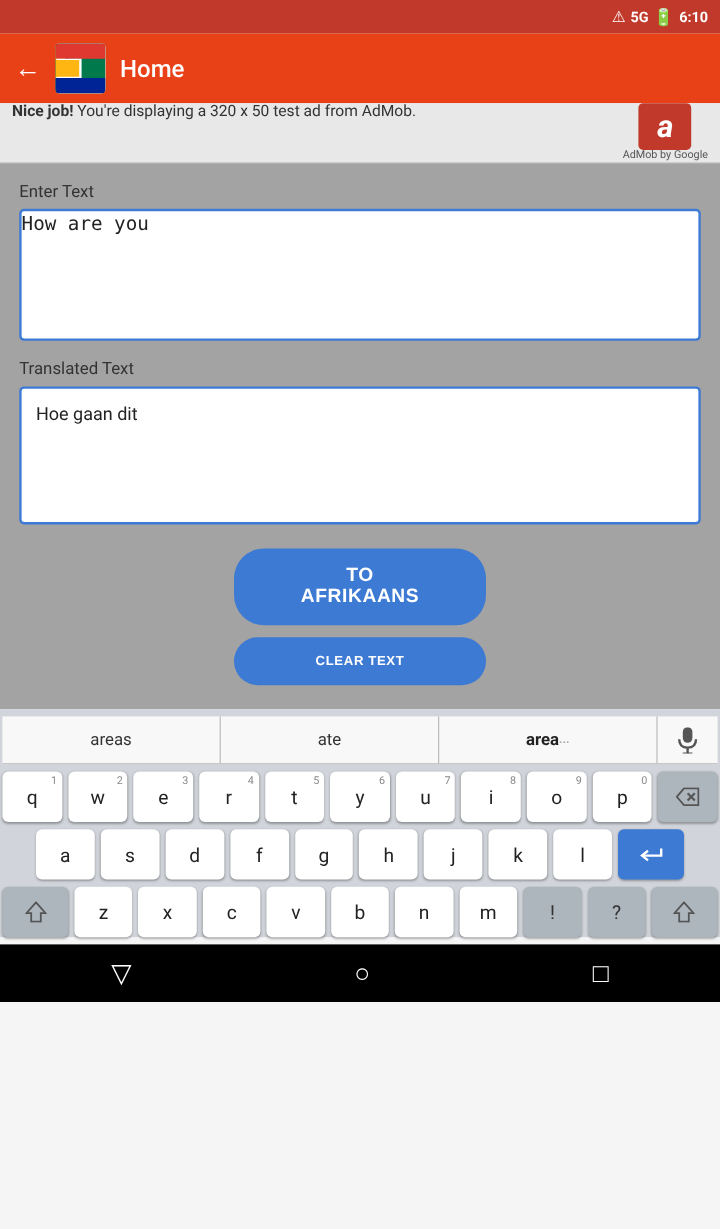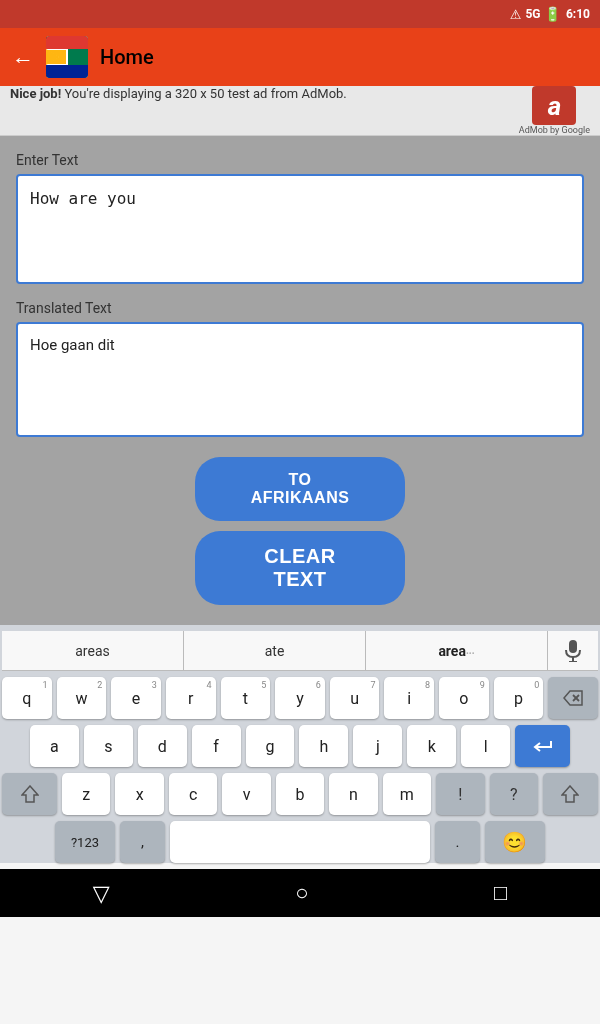--- a/index.html
+++ b/index.html
@@ -56,21 +56,21 @@
       align-items: center;
       justify-content: center;
       overflow: hidden;
     }
     
     .sa-flag {
       width: 42px;
       height: 42px;
     }
     .top-bar-title {
-      color: #000000;
+      color: #ffffff;
       font-size: 20px;
       font-weight: 500;
     }
 
     
     .ad-banner {
       background: #e8e8e8;
       height: 50px;
       display: flex;
       padding: 0 10px;
@@ -110,21 +110,20 @@
       font-size: 14px;
       color: #333;
       margin-bottom: 6px;
       font-weight: 400;
     }
 
     .text-box {
       width: 100%;
       border: 2px solid #3d7ad4;
       border-radius: 4px;
-      padding: 12px;
       font-size: 16px;
       color: #222;
       background: white;
       min-height: 110px;
       resize: none;
       outline: none;
       display: block;
       line-height: 1.4;
     }
 
@@ -167,21 +166,21 @@
       width: 210px;
       text-align: center;
     }
 
     .btn-clear {
       background: #3d7ad4;
       color: white;
       border: none;
       border-radius: 25px;
       padding: 14px 48px;
-      font-size: 20px;
+      font-size: 11px;
       font-weight: 600;
       letter-spacing: 0.5px;
       cursor: pointer;
       width: 210px;
       text-align: center;
     }
 
     
     .keyboard {
       background: #d1d5db;
@@ -549,34 +548,19 @@
     <div class="key key-special">
         <span class="key-letter">?</span>
       </div>
     <div class="key key-shift">
       <svg width="18" height="18" viewBox="0 0 18 18">
         <polygon points="9,1 17,10 13,10 13,17 5,17 5,10 1,10" fill="none" stroke="#555" stroke-width="1.5"></polygon>
       </svg>
     </div>
   </div>
 
-  <div class="bottom-row-keys">
-    <div class="key key-symbol">
-        <span style="font-size:13px;">?123</span>
-      </div>
-    <div class="key key-comma">
-        <span>,</span>
-      </div>
-    <div class="key key-space"></div>
-    <div class="key key-period">
-        <span>.</span>
-      </div>
-    <div class="key key-emoji">
-        <span>😊</span>
-      </div>
-  </div>
 </div>
 
 <div class="nav-bar">
   <div class="nav-btn">▽</div>
   <div class="nav-btn">○</div>
   <div class="nav-btn">□</div>
 </div>
 
 </body></html>

